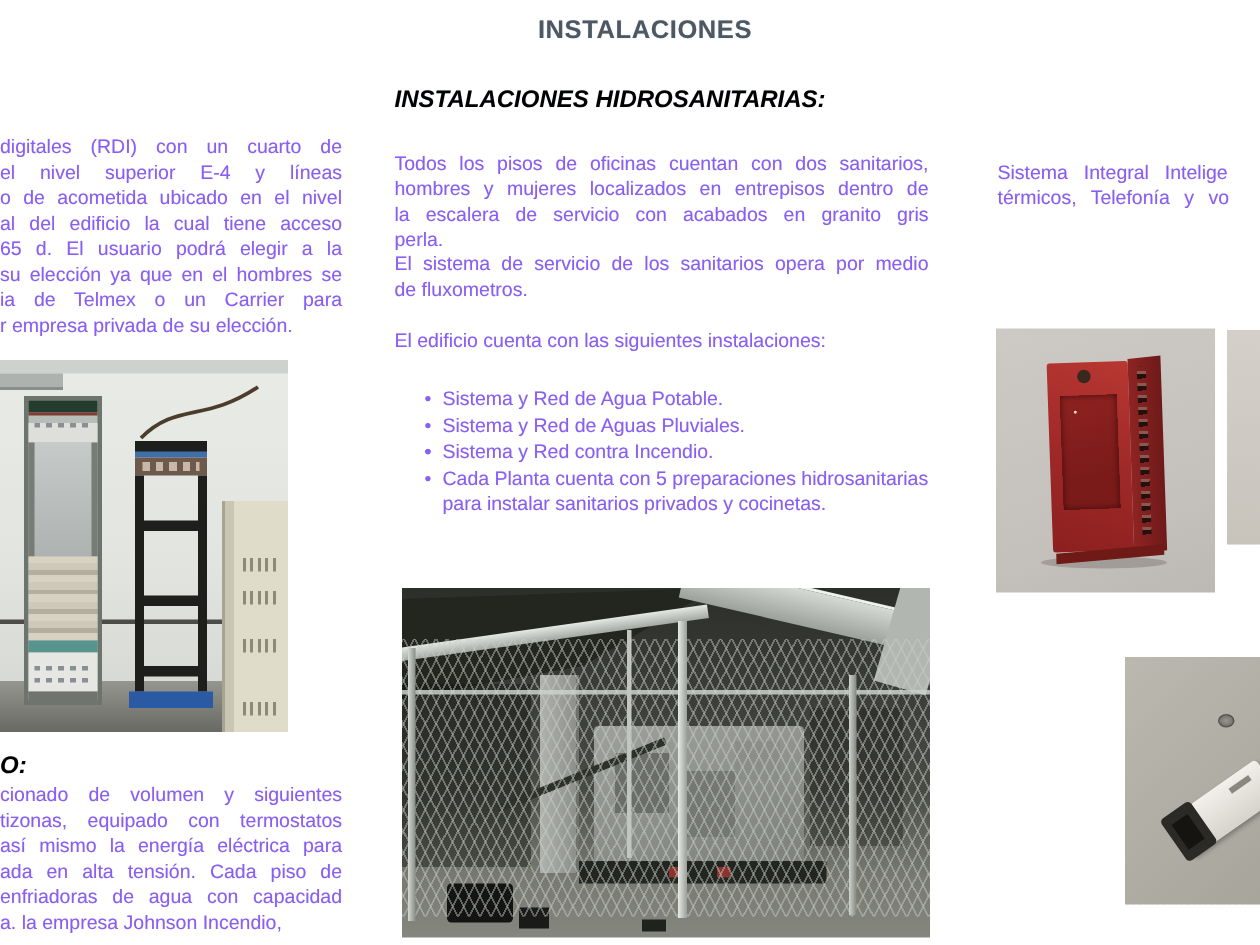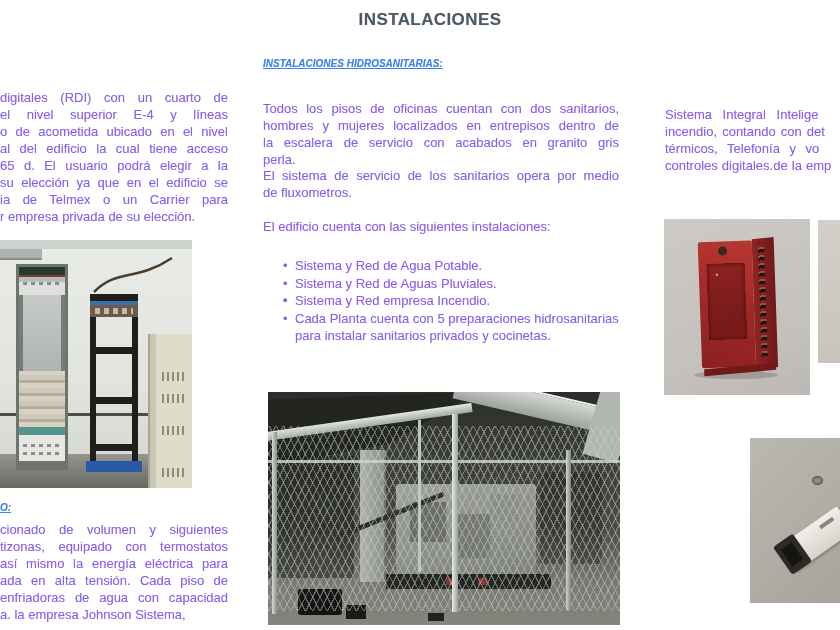--- a/index.html
+++ b/index.html
@@ -1,21 +1,21 @@
 <!DOCTYPE html>
 <html><head>
 <meta charset="utf-8">
 <style>
   html,body{margin:0;padding:0;background:#fff;}
   #page{position:relative;width:840px;height:630px;overflow:hidden;background:#ffffff;
         font-family:"Liberation Sans",sans-serif;}
   .abs{position:absolute;}
   .txt{font-size:13px;line-height:17px;color:#8b5cf6;text-shadow:0 0 0.6px rgba(100,120,150,0.35);}
-  .hd{font-size:10px;font-weight:bold;font-style:italic;color:#3b82f6;white-space:nowrap;
-      text-shadow:0 0 0.6px rgba(90,110,140,0.4);text-decoration:underline;}
+  .hd{font-size:16px;font-weight:bold;font-style:italic;color:#000000;white-space:nowrap;
+      text-shadow:0 0 0.6px rgba(90,110,140,0.4);}
   .line{display:block;}
   .stretch{text-align:justify;text-align-last:justify;width:100%;}
   #title{top:10px;left:0;width:840px;text-align:center;text-indent:20px;font-size:17px;
          font-weight:bold;letter-spacing:.4px;color:#4e5862;text-shadow:0 0 0.7px rgba(90,110,150,0.45);}
   #lp1{left:0;top:89px;width:228px;}
   #lh2{left:0;top:502px;}
   #lp2{left:0;top:521px;width:228px;}
   #mh{left:263px;top:58px;}
   #mp1{left:263px;top:100px;width:356px;}
   #mp2{left:263px;top:167px;width:356px;}
@@ -141,21 +141,21 @@
 <div id="page">
 
   <div id="title" class="abs">INSTALACIONES</div>
 
   <div id="lp1" class="abs txt">
     <span class="line stretch">digitales (RDI) con un cuarto de</span>
     <span class="line stretch">el nivel superior E-4 y líneas</span>
     <span class="line stretch">o de acometida ubicado en el nivel</span>
     <span class="line stretch">al del edificio la cual tiene acceso</span>
     <span class="line stretch">65 d. El usuario podrá elegir a la</span>
-    <span class="line stretch">su elección ya que en el edificio se</span>
+    <span class="line stretch">su elección ya que en el hombres se</span>
     <span class="line stretch">ia de Telmex o un Carrier para</span>
     <span class="line">r empresa privada de su elección.</span>
   </div>
 
   <div id="photo1" class="photo">
     <div class="p1-ceil"></div>
     <div class="p1-beam"></div>
     <div class="p1-trim"></div>
     <div class="p1-floor"></div>
     <div class="p1-rack1">
@@ -197,21 +197,21 @@
     </div>
   </div>
 
   <div id="lh2" class="abs hd">O:</div>
   <div id="lp2" class="abs txt">
     <span class="line stretch">cionado de volumen y siguientes</span>
     <span class="line stretch">tizonas, equipado con termostatos</span>
     <span class="line stretch">así mismo la energía eléctrica para</span>
     <span class="line stretch">ada en alta tensión. Cada piso de</span>
     <span class="line stretch">enfriadoras de agua con capacidad</span>
-    <span class="line">a. la empresa Johnson Sistema,</span>
+    <span class="line">a. la empresa Johnson Incendio,</span>
   </div>
 
   <div id="mh" class="abs hd">INSTALACIONES HIDROSANITARIAS:</div>
   <div id="mp1" class="abs txt">
     <span class="line stretch">Todos los pisos de oficinas cuentan con dos sanitarios,</span>
     <span class="line stretch">hombres y mujeres localizados en entrepisos dentro de</span>
     <span class="line stretch">la escalera de servicio con acabados en granito gris</span>
     <span class="line">perla.</span>
   </div>
   <div id="mp2" class="abs txt">
@@ -228,21 +228,21 @@
     </div>
     <div class="bitem">
       <span class="bdot">•</span>
       <span>Sistema y Red de Aguas Pluviales.</span>
     </div>
     <div class="bitem">
       <span class="bdot">•</span>
     </div>
     <div class="bitem">
       <span class="bdot">•</span>
-      <span>Sistema y Red empresa Incendio.</span>
+      <span>Sistema y Red contra Incendio.</span>
     </div>
     <div class="bitem">
       <span class="bdot">•</span>
       <span>Cada Planta cuenta con 5 preparaciones hidrosanitarias para instalar sanitarios privados y cocinetas.</span>
     </div>
   </div>
 
   <div id="photo2" class="photo">
     <div class="p2-roofdark"></div>
     <div class="p2-duct1"></div>
@@ -267,23 +267,21 @@
     <div class="p2-mesh"></div>
     <div class="p2-rail"></div>
     <div class="p2-postl"></div>
     <div class="p2-postc"></div>
     <div class="p2-postr"></div>
     <div class="p2-pipe"></div>
   </div>
 
   <div id="rp" class="abs txt">
     <span class="line ws1">Sistema Integral Intelige</span>
-    <span class="line ws2">incendio, contando con det</span>
     <span class="line ws3">térmicos, Telefonía y vo</span>
-    <span class="line ws4">controles digitales.de la emp</span>
   </div>
 
   <div id="photo3" class="photo">
     <div class="p3-shadow"></div>
     <div class="p3-cab">
       <div class="p3-front"></div>
       <div class="p3-win"></div>
       <div class="p3-glint"></div>
       <div class="p3-logo"></div>
       <div class="p3-side">

